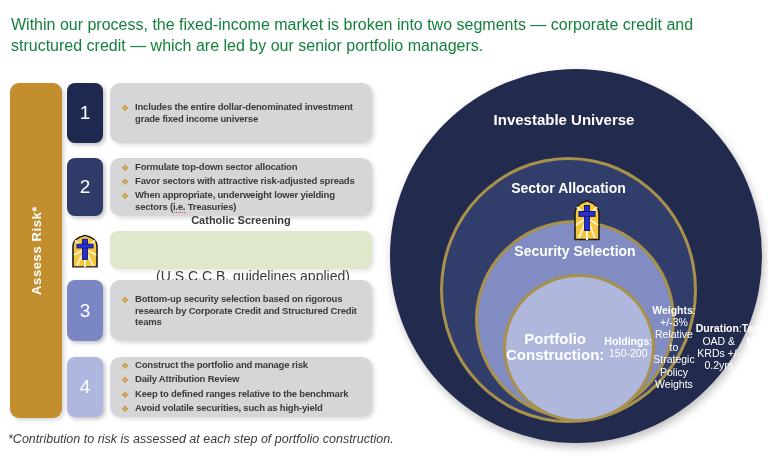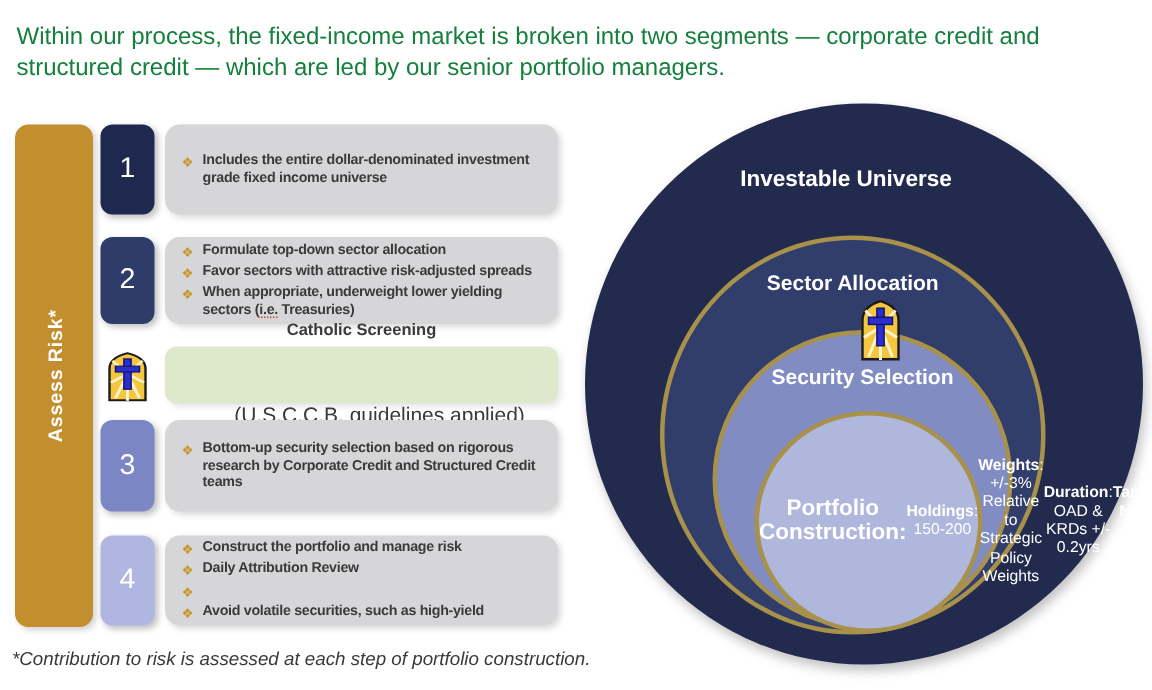--- a/index.html
+++ b/index.html
@@ -144,20 +144,21 @@
     <div class="brow">
       <span class="bul">❖</span>
       <span class="btxt">Construct the portfolio and manage risk</span>
     </div>
     <div class="brow">
       <span class="bul">❖</span>
       <span class="btxt">Daily Attribution Review</span>
     </div>
     <div class="brow">
       <span class="bul">❖</span>
+      <span class="btxt">Keep to defined ranges relative to the benchmark</span>
     </div>
     <div class="brow">
       <span class="bul">❖</span>
       <span class="btxt">Avoid volatile securities, such as high-yield</span>
     </div>
   </div>
 
   <p class="footnote">*Contribution to risk is assessed at each step of portfolio construction.</p>
 
   <div class="circle" id="c-outer"></div>

